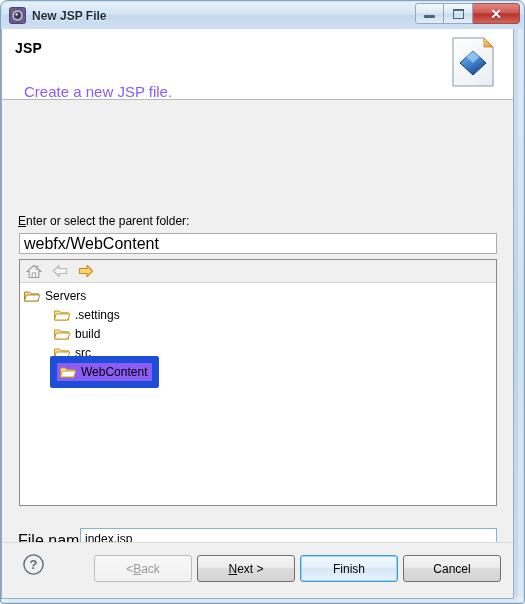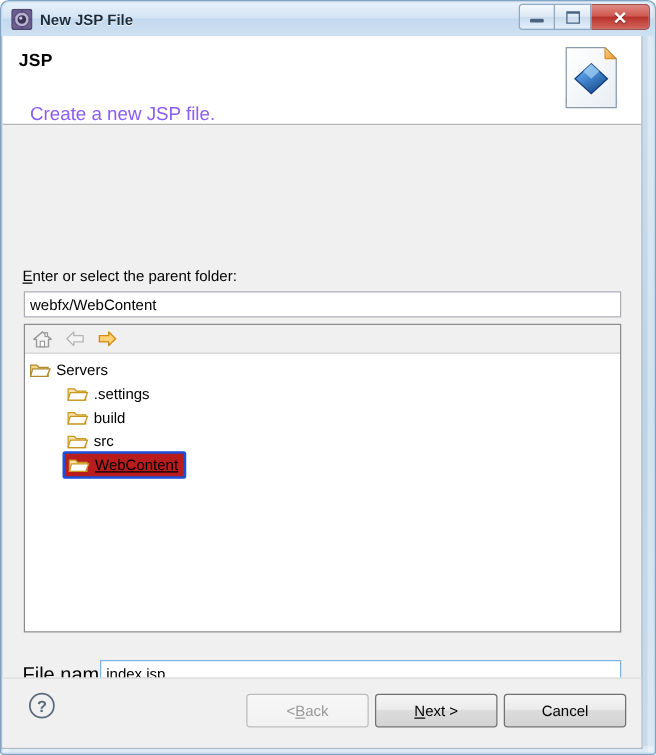--- a/index.html
+++ b/index.html
@@ -165,21 +165,21 @@
   .label-parent u { text-decoration: underline; }
 
   .path-input {
     position: absolute;
     left: 17px; top: 133px;
     width: 478px; height: 21px;
     box-sizing: border-box;
     border: 1px solid #abadb3;
     background: #ffffff;
     font-family: "Liberation Sans", sans-serif;
-    font-size: 12px;
+    font-size: 16px;
     color: #000;
     padding: 2px 4px;
     outline: none;
   }
 
   
   .tree-panel {
     position: absolute;
     left: 17px; top: 159px;
     width: 478px; height: 247px;
@@ -215,24 +215,23 @@
     white-space: nowrap;
   }
   .tree-row .row-inner {
     display: inline-flex;
     align-items: center;
     padding: 1px 4px 1px 2px;
     box-sizing: border-box;
     border: 1px solid transparent;
   }
   .tree-row.selected .row-inner {
-    border: 2px solid #1d4ed8;
-    background: #b91c1c;
+    border: 7px solid #1d4ed8;
+    background: #8b5cf6;
     border-radius: 2px;
-    text-decoration: underline;
   }
   .tree-icon {
     width: 18px; height: 16px;
     margin-right: 4px;
     flex: 0 0 auto;
     display: inline-block;
   }
   .indent-1 { padding-left: 30px; }
 
   
@@ -492,20 +491,23 @@
         <div class="footer-buttons">
           <div class="btn disabled">
               <span>&lt; </span>
               <u>B</u>
               <span>ack</span>
             </div>
           <div class="btn">
               <u>N</u>
               <span>ext &gt;</span>
             </div>
+          <div class="btn default">
+              <span>Finish</span>
+            </div>
           <div class="btn">
               <span>Cancel</span>
             </div>
         </div>
       </div>
 
     </div>
   </div>
 </div>
 

